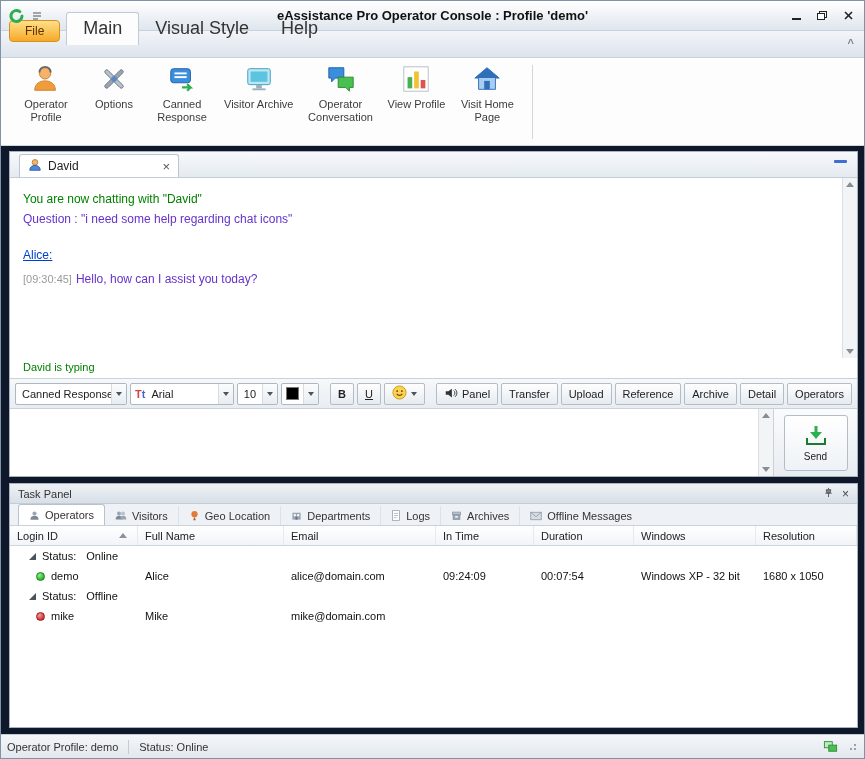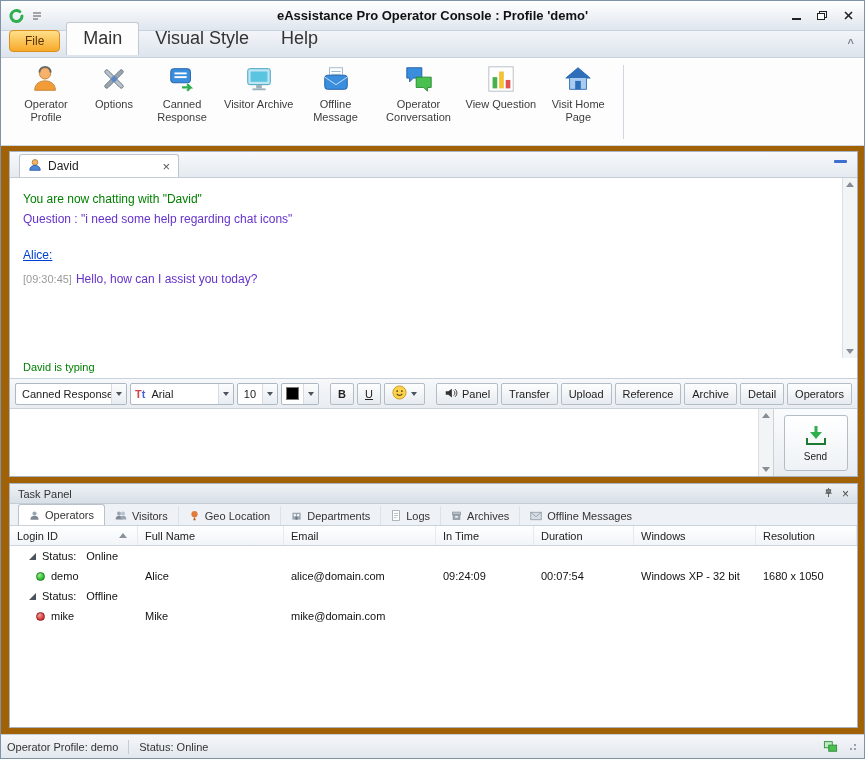--- a/index.html
+++ b/index.html
@@ -1,28 +1,28 @@
 <!DOCTYPE html>
 <html><head>
 <meta charset="utf-8">
 <style>
   * { box-sizing: border-box; margin: 0; padding: 0; }
   html,body { width:865px; height:759px; }
   body { font-family:"Liberation Sans", sans-serif; font-size:12px; color:#222; background:#cfd6de; }
-  .window { position:absolute; inset:0; border:1px solid #7f93a8; background:#a16207; overflow:hidden; }
+  .window { position:absolute; inset:0; border:1px solid #7f93a8; background:#0f172a; overflow:hidden; }
 
   
   .titlebar { position:relative; height:30px; background:linear-gradient(#ffffff,#dfe6ee); border-bottom:1px solid #c9d2dc; display:flex; align-items:center; padding:0 6px; }
   .titlebar .title { position:absolute; left:0; right:0; text-align:center; font-weight:bold; font-size:13px; color:#111; }
   .tb-icon { display:inline-flex; align-items:center; justify-content:center; width:20px; height:20px; z-index:2; }
   .win-controls { margin-left:auto; display:flex; gap:6px; z-index:2; }
   .win-btn { width:20px; height:18px; display:flex; align-items:center; justify-content:center; cursor:default; }
 
   
-  .ribbon { height:27px; background:linear-gradient(#f2f5f9,#dde4ec); border-bottom:1px solid #c9d2dc; display:flex; align-items:flex-end; padding:2px 6px; position:relative; }
+  .ribbon { height:27px; background:linear-gradient(#f2f5f9,#dde4ec); border-bottom:1px solid #c9d2dc; display:flex; align-items:flex-end; padding:12px 6px; position:relative; }
   .file-btn { margin:2px 6px 3px 2px; padding:3px 15px; background:linear-gradient(#ffe08a,#f7a928); border:1px solid #d98f1f; border-radius:4px; color:#5a3200; font-size:12px; }
   .rtab { padding:5px 16px 6px; font-size:18px; color:#333; }
   .rtab.active { background:#fdfdfe; border:1px solid #c2cad4; border-bottom:none; border-radius:3px 3px 0 0; }
   .ribbon-collapse { position:absolute; right:10px; top:6px; color:#7a828c; font-size:11px; font-weight:bold; }
 
   
   .toolbar { height:88px; background:#fdfdfe; border-bottom:1px solid #cfd6de; display:flex; align-items:flex-start; padding:5px 4px 0 6px; }
   .tool-item { min-width:58px; max-width:78px; padding:0 3px; display:flex; flex-direction:column; align-items:center; text-align:center; font-size:11px; color:#3c3c3c; }
   .tool-item .ticon { width:32px; height:32px; display:flex; align-items:center; justify-content:center; margin-bottom:3px; }
   .tool-item .tlabel { line-height:13px; }
@@ -184,51 +184,39 @@
       <span class="ticon">
         <svg width="30" height="30" viewBox="0 0 32 32">
             <rect x="4" y="5" width="24" height="17" rx="2" fill="#bfe6f2" stroke="#3a9fc0"></rect>
             <rect x="7" y="8" width="18" height="11" fill="#5bc4e0"></rect>
             <rect x="13" y="22" width="6" height="4" fill="#9ab0ba"></rect>
             <rect x="9" y="26" width="14" height="2" fill="#9ab0ba"></rect>
           </svg>
       </span>
       <span class="tlabel">Visitor Archive</span>
     </div>
-    <div class="tool-item">
-      <span class="ticon">
-        <svg width="30" height="30" viewBox="0 0 32 32">
-            <rect x="9" y="4" width="14" height="13" fill="#fff" stroke="#9fb6c9"></rect>
-            <line x1="11" y1="8" x2="21" y2="8" stroke="#8fb7d8"></line>
-            <line x1="11" y1="11" x2="21" y2="11" stroke="#8fb7d8"></line>
-            <rect x="4" y="12" width="24" height="15" rx="3" fill="#3b8ede" stroke="#1f5fa8"></rect>
-            <path d="M4 14l12 8 12-8" stroke="#cfe4f7" fill="none"></path>
-          </svg>
-      </span>
-      <span class="tlabel">Offline Message</span>
-    </div>
     <div class="tool-item" style="max-width:88px">
       <span class="ticon">
         <svg width="30" height="30" viewBox="0 0 32 32">
             <path d="M3 4h16v11h-9l-4 4v-4H3z" fill="#3b8ede" stroke="#1f5fa8"></path>
             <path d="M13 14h16v11h-4v4l-4-4h-8z" fill="#49c04f" stroke="#2c8a33"></path>
           </svg>
       </span>
       <span class="tlabel">Operator Conversation</span>
     </div>
     <div class="tool-item">
       <span class="ticon">
         <svg width="30" height="30" viewBox="0 0 32 32">
             <rect x="3" y="3" width="26" height="26" fill="#fff" stroke="#b6bec7"></rect>
             <rect x="7" y="14" width="5" height="12" fill="#49b04f"></rect>
             <rect x="14" y="8" width="5" height="18" fill="#f2c233"></rect>
             <rect x="21" y="17" width="5" height="9" fill="#e05252"></rect>
           </svg>
       </span>
-      <span class="tlabel">View Question</span>
+      <span class="tlabel">View Profile</span>
     </div>
     <div class="tool-item">
       <span class="ticon">
         <svg width="30" height="30" viewBox="0 0 32 32">
             <path d="M16 4L3 15h4v12h18V15h4z" fill="#a9cdf0" stroke="#2f6fba"></path>
             <path d="M16 4L3 15h26z" fill="#2f6fba"></path>
             <rect x="13" y="18" width="6" height="9" fill="#2f6fba"></rect>
           </svg>
       </span>
       <span class="tlabel">Visit Home Page</span>

